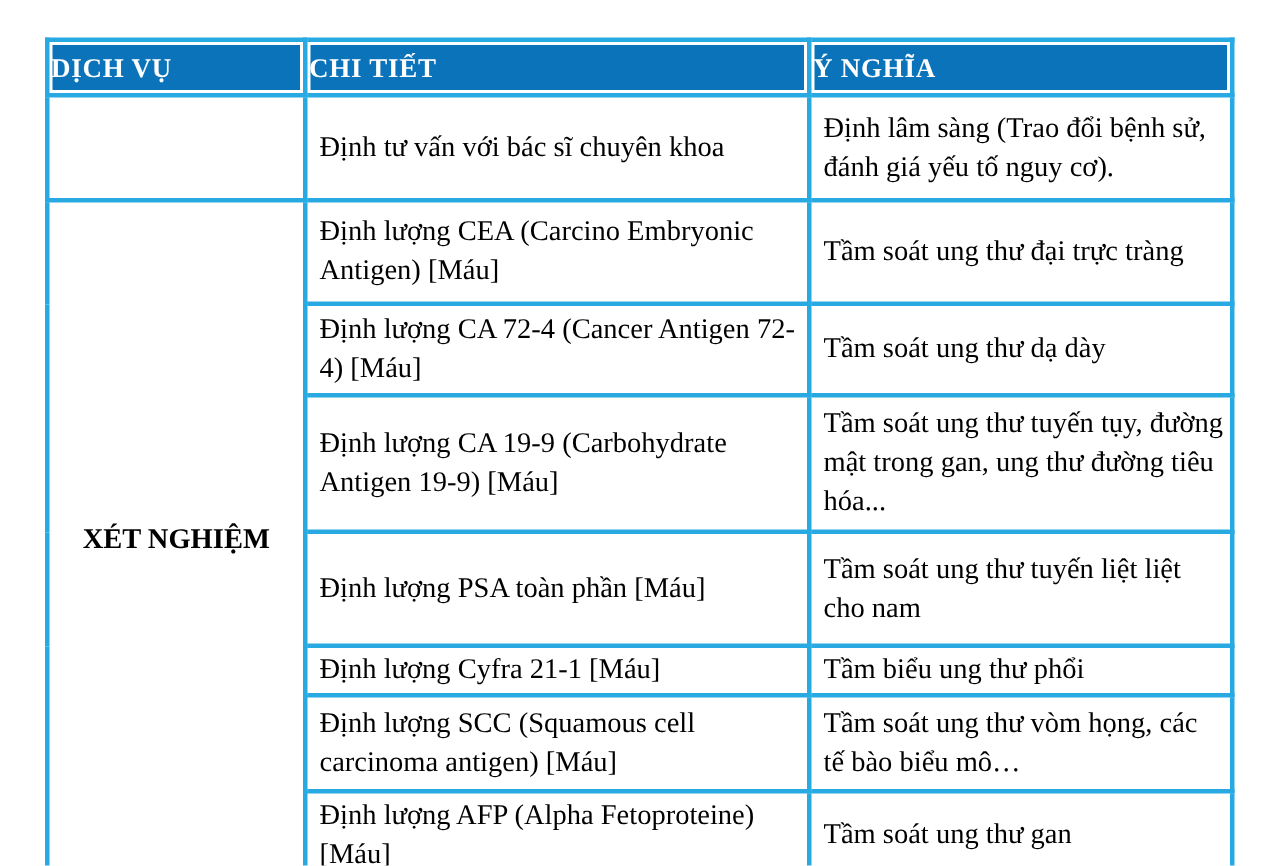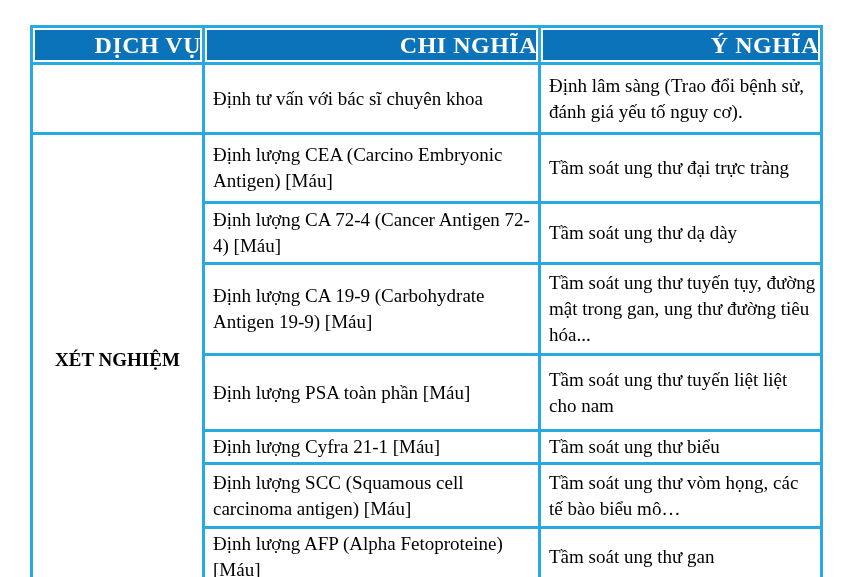--- a/index.html
+++ b/index.html
@@ -27,24 +27,24 @@
     border:3px solid #29a9e1;
     vertical-align:middle;
     font-size:19px;
     line-height:26px;
     overflow:hidden;
   }
   table.services th{
     background:#0a73ba;
     color:#ffffff;
     font-weight:bold;
-    font-size:24px;
+    font-size:18px;
     letter-spacing:0.5px;
     height:32px;
-    text-align:right;
+    text-align:left;
     box-shadow:inset 0 0 0 2px #ffffff; 
   }
   td.service-cell{
     text-align:center;
     font-weight:bold;
     font-size:20px;
     padding:0 2px;
   }
   td.detail-cell, td.meaning-cell{
     text-align:left;
@@ -65,21 +65,21 @@
 <div class="page">
   <table class="services">
     <colgroup>
         <col class="c1">
         <col class="c2">
         <col class="c3">
       </colgroup>
     <tbody>
         <tr class="header-row">
       <th>DỊCH VỤ</th>
-      <th>CHI NGHĨA</th>
+      <th>CHI TIẾT</th>
       <th>Ý NGHĨA</th>
     </tr>
     <tr class="r1">
       <td class="service-cell"></td>
       <td class="detail-cell">Định tư vấn với bác sĩ chuyên khoa</td>
       <td class="meaning-cell">Định lâm sàng (Trao đổi bệnh sử, đánh giá yếu tố nguy cơ).</td>
     </tr>
     <tr class="r2">
       <td class="service-cell" rowspan="7">XÉT NGHIỆM</td>
       <td class="detail-cell">Định lượng CEA (Carcino Embryonic Antigen) [Máu]</td>
@@ -92,21 +92,21 @@
     <tr class="r4">
       <td class="detail-cell">Định lượng CA 19-9 (Carbohydrate Antigen 19-9) [Máu]</td>
       <td class="meaning-cell">Tầm soát ung thư tuyến tụy, đường mật trong gan, ung thư đường tiêu hóa...</td>
     </tr>
     <tr class="r5">
       <td class="detail-cell">Định lượng PSA toàn phần [Máu]</td>
       <td class="meaning-cell">Tầm soát ung thư tuyến liệt liệt cho nam</td>
     </tr>
     <tr class="r6">
       <td class="detail-cell">Định lượng Cyfra 21-1 [Máu]</td>
-      <td class="meaning-cell">Tầm soát ung thư biểu</td>
+      <td class="meaning-cell">Tầm biểu ung thư phổi</td>
     </tr>
     <tr class="r7">
       <td class="detail-cell">Định lượng SCC (Squamous cell carcinoma antigen) [Máu]</td>
       <td class="meaning-cell">Tầm soát ung thư vòm họng, các tế bào biểu mô…</td>
     </tr>
     <tr class="r8">
       <td class="detail-cell">Định lượng AFP (Alpha Fetoproteine) [Máu]</td>
       <td class="meaning-cell">Tầm soát ung thư gan</td>
     </tr>
   </tbody>

